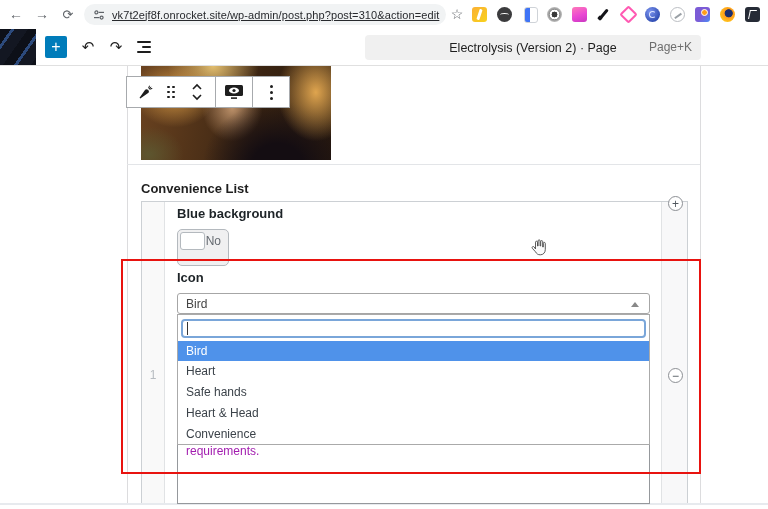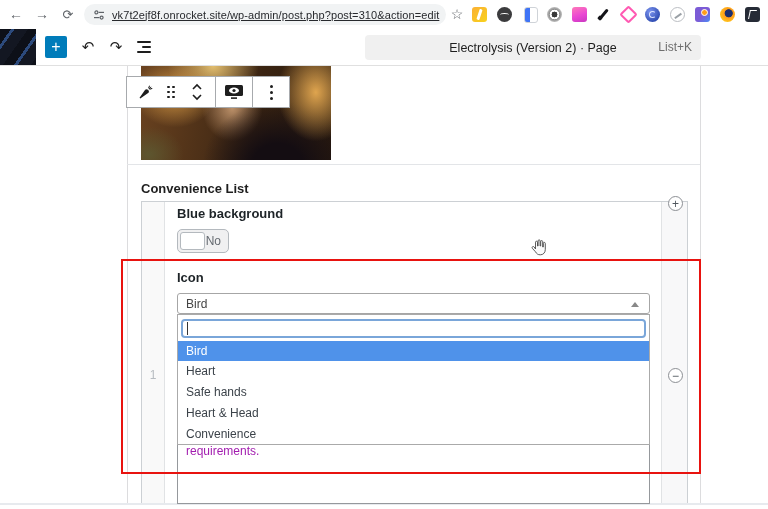--- a/index.html
+++ b/index.html
@@ -108,21 +108,21 @@
   .action-rail{position:absolute;right:0;top:0;bottom:0;width:25px;background:#f8f8f9;
                border-left:1px solid #e1e3e5;}
   .circle-btn{position:absolute;left:526px;width:15px;height:15px;border:1px solid #8c8f94;
               border-radius:50%;background:#fff;color:#50575e;font-size:12px;line-height:14px;
               text-align:center;box-sizing:border-box;z-index:3;}
   .add-row{top:-6px;} .remove-row{top:166px;}
 
   .field-label{position:absolute;font-size:13px;font-weight:600;color:#1d2327;}
   .lbl-bluebg{left:177px;top:206px;}
   .lbl-icon{left:177px;top:270px;}
-  .toggle{position:absolute;left:177px;top:229px;width:52px;height:24px;background:#f0f0f1;
+  .toggle{position:absolute;left:177px;top:229px;width:52px;height:37px;background:#f0f0f1;
           border:1px solid #b4b9be;border-radius:5px;box-sizing:border-box;}
   .toggle-knob{position:absolute;left:2px;top:2px;width:25px;height:18px;background:#fff;
                border:1px solid #b4b9be;border-radius:3px;box-sizing:border-box;}
   .toggle-text{position:absolute;right:7px;top:4px;font-size:12px;color:#646970;}
 
   .select-box{position:absolute;left:177px;top:293px;width:473px;height:21px;background:#fff;
               border:1px solid #a6a6a6;border-radius:3px;box-sizing:border-box;z-index:5;}
   .select-value{position:absolute;left:8px;top:3px;font-size:12px;color:#444;}
   .select-arrow{position:absolute;right:10px;top:8px;width:0;height:0;
                 border-left:4px solid transparent;border-right:4px solid transparent;
@@ -190,21 +190,21 @@
     <div class="hdr-icon redo-btn">↷</div>
     <div class="hdr-icon listview-btn">
       <span class="lv-bars">
           <span></span>
           <span></span>
           <span></span>
         </span>
     </div>
     <div class="doc-pill">
       <span class="doc-title">Electrolysis (Version 2) · Page</span>
-      <span class="doc-shortcut">List+K</span>
+      <span class="doc-shortcut">Page+K</span>
     </div>
   </div>
 
   <div class="canvas-line cl-left"></div>
   <div class="canvas-line cl-right"></div>
 
   <div class="hero-image"></div>
 
   <div class="block-toolbar">
     <div class="tb-group">

